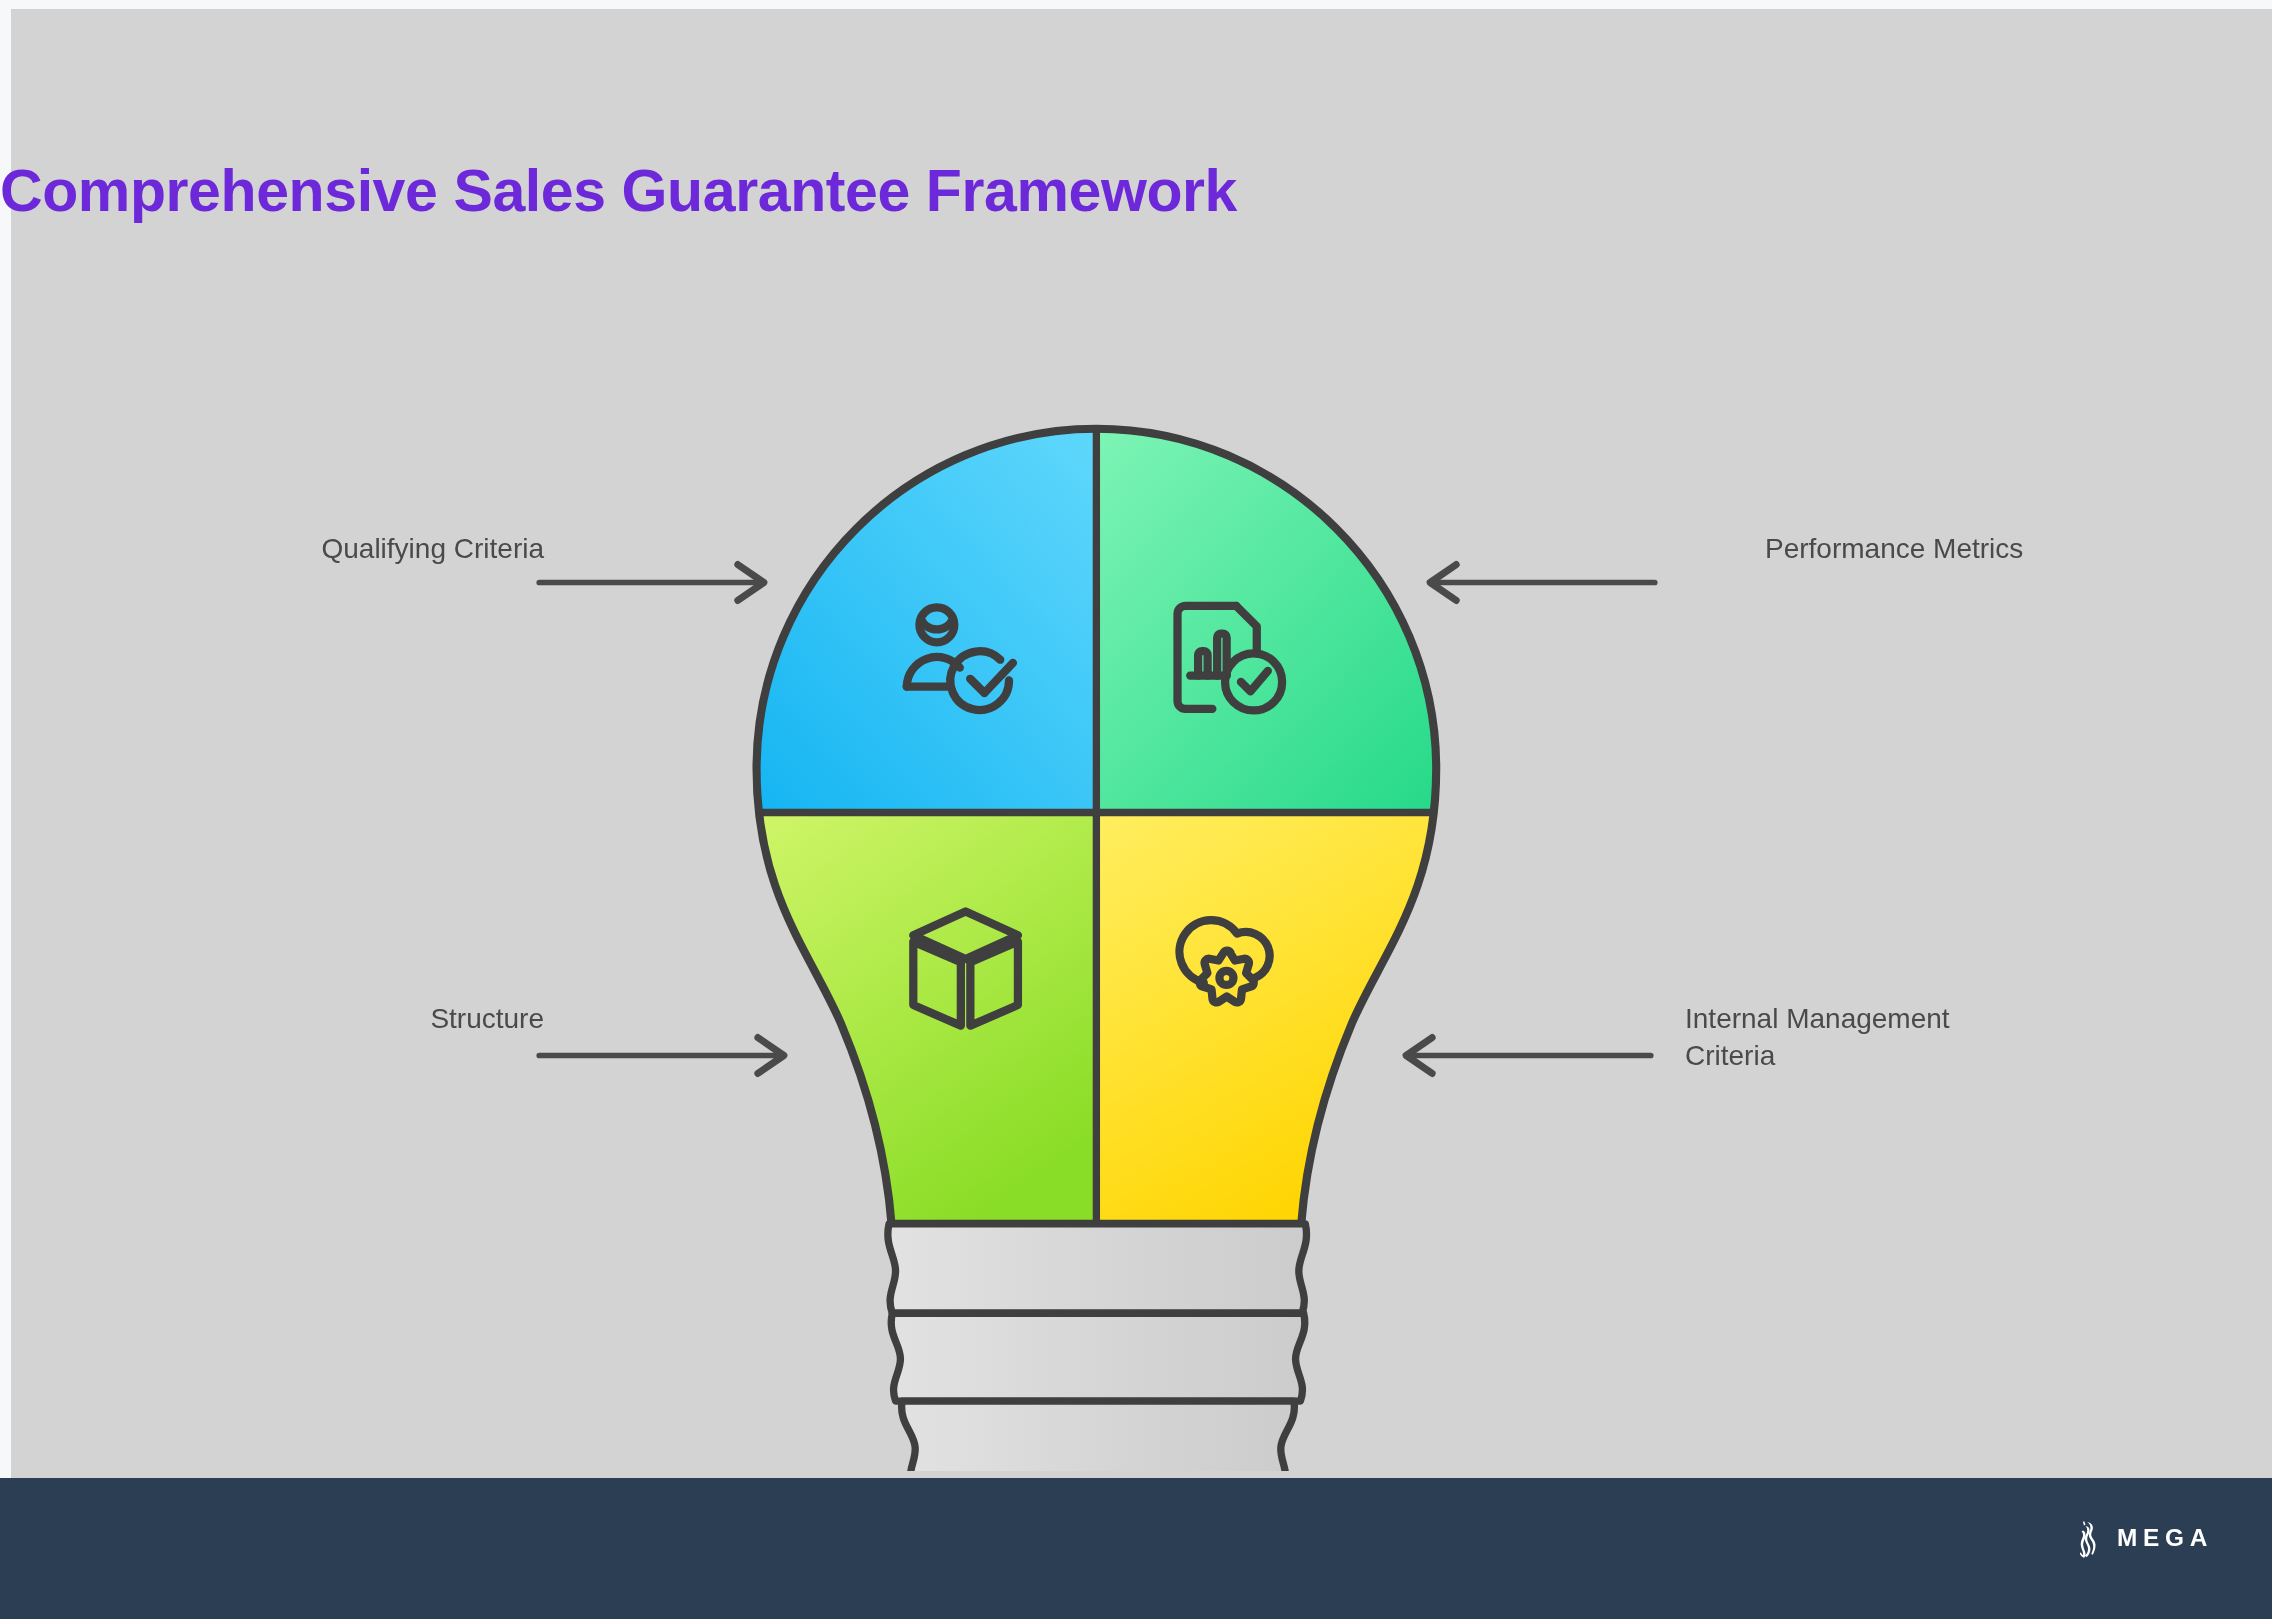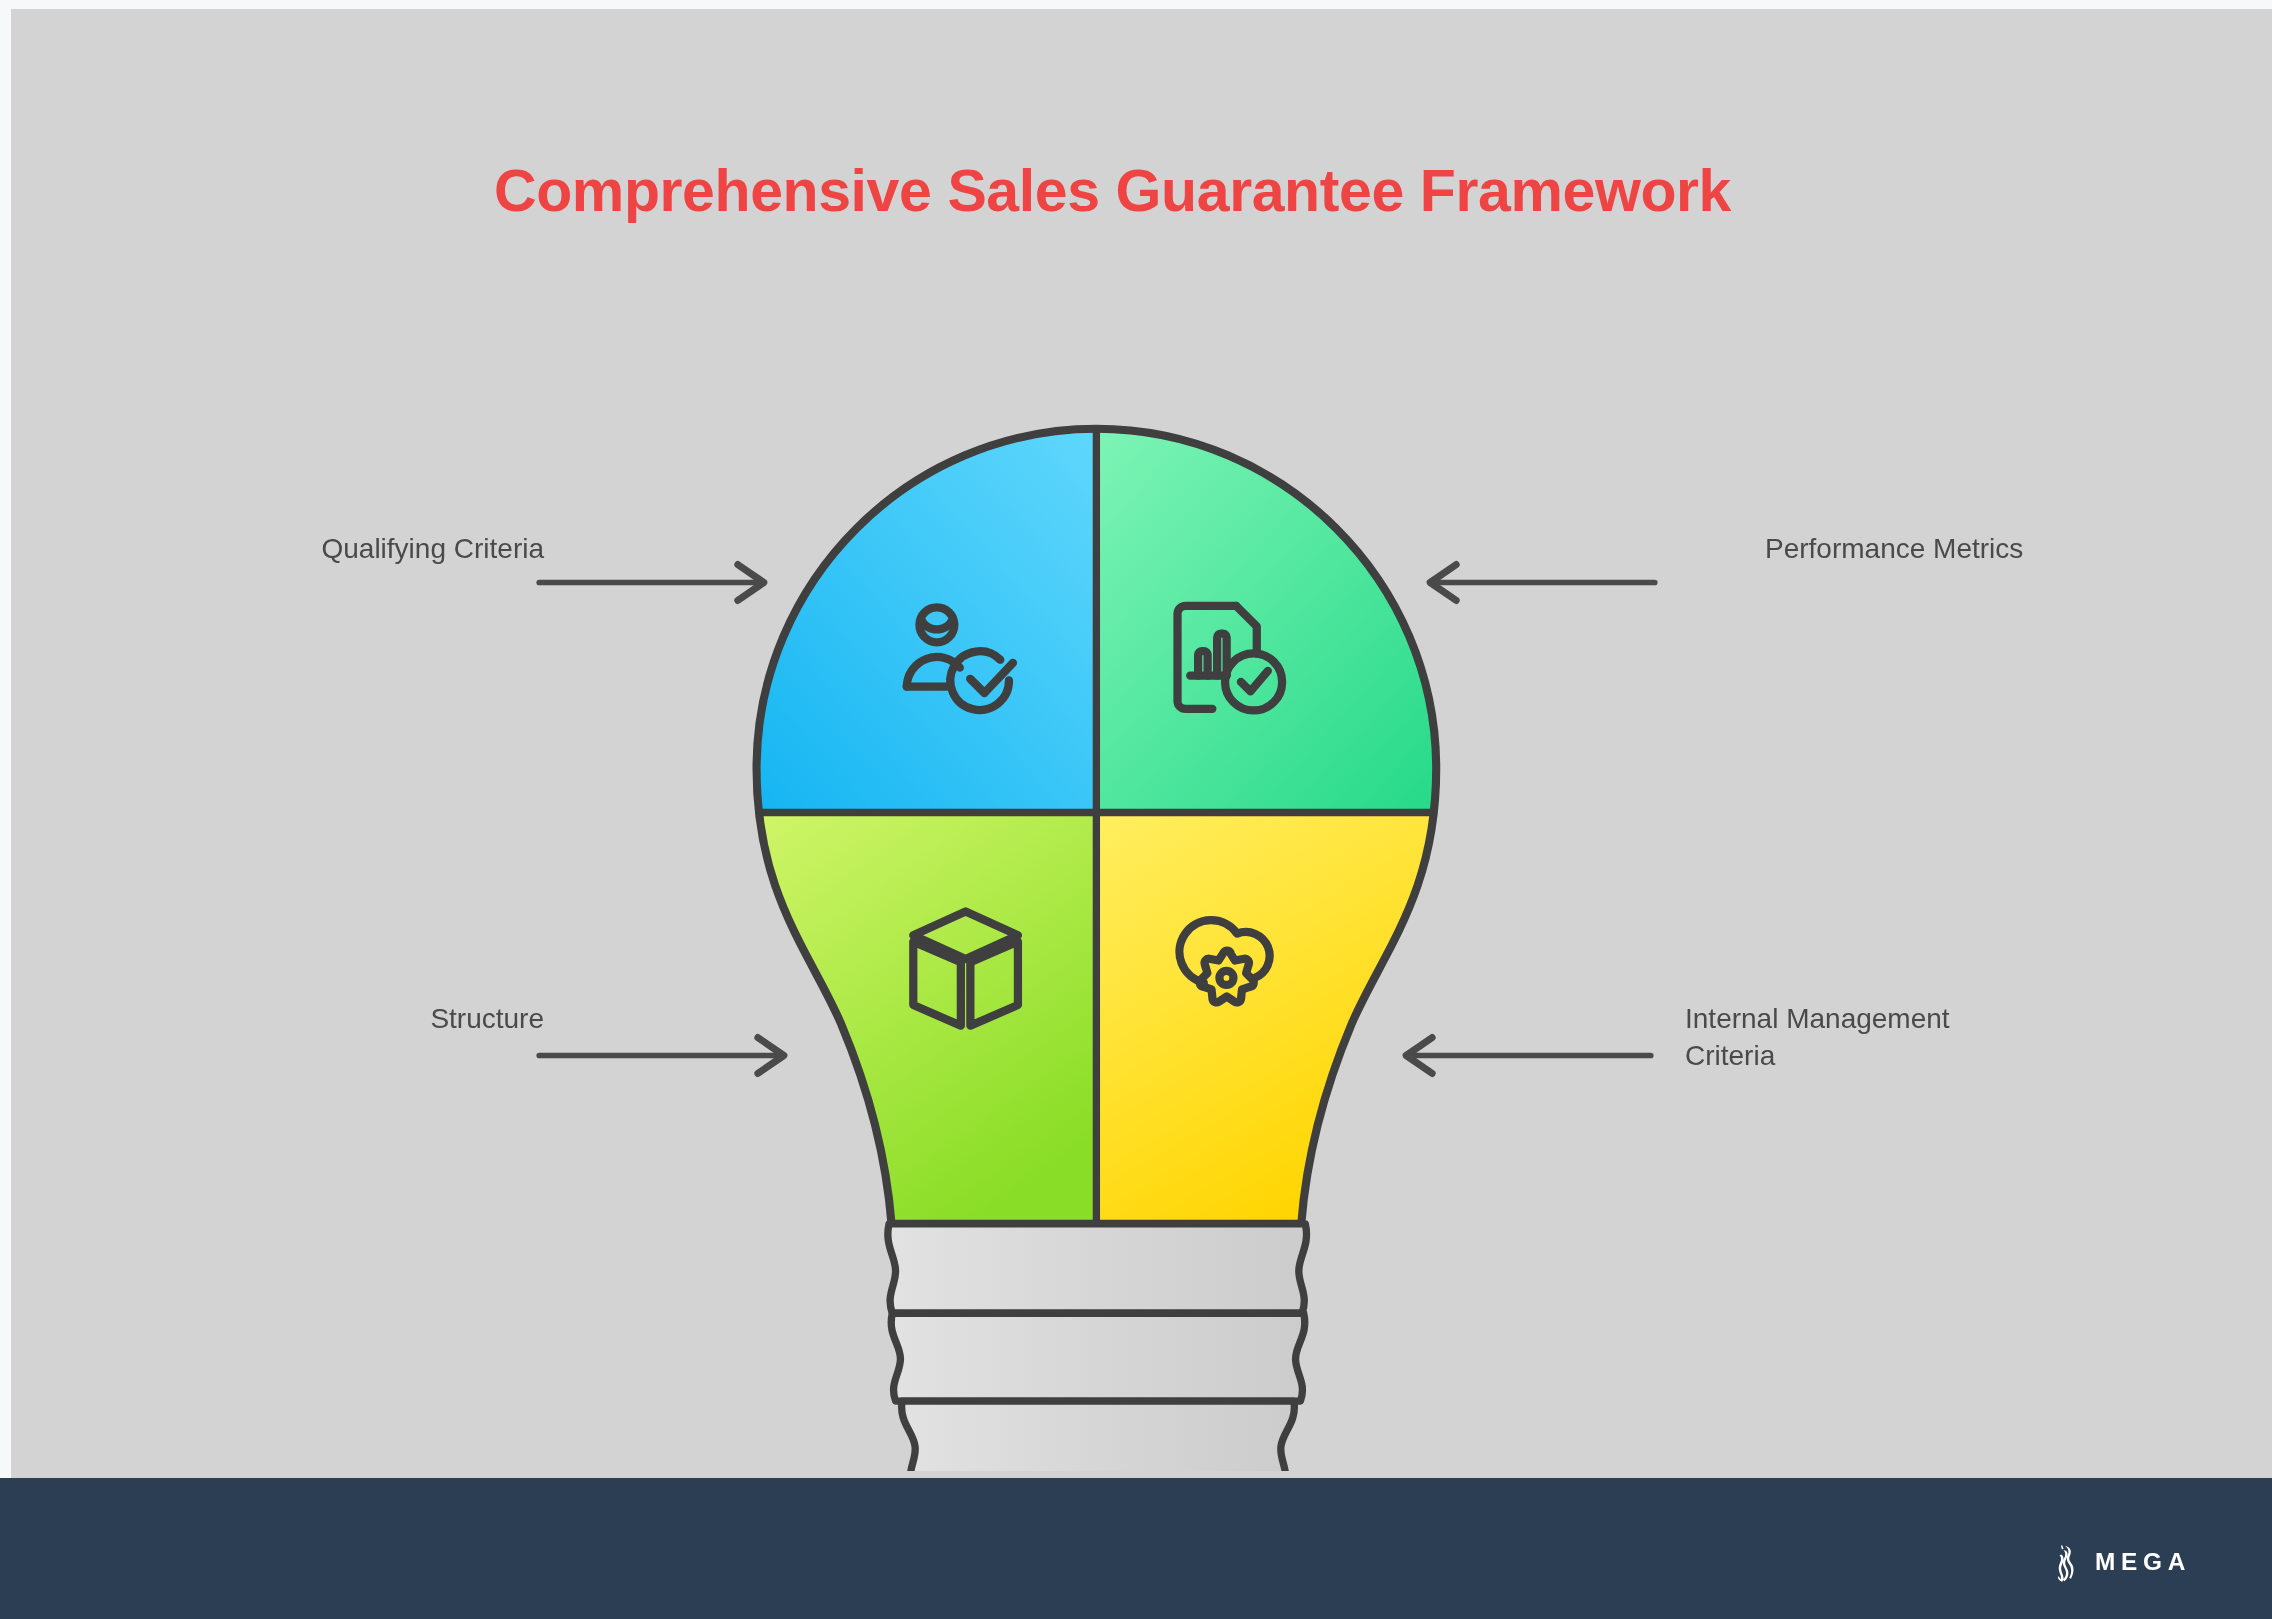--- a/index.html
+++ b/index.html
@@ -30,24 +30,24 @@
     width: 2261px;
     height: 1469px;
     background: #d3d3d3;
   }
 
   .title {
     position: absolute;
     left: 0;
     top: 159px;
     width: 2225px;
-    text-align: center;
+    text-align: left;
     font-size: 59px;
     font-weight: 700;
-    color: #ef4444;
+    color: #6d28d9;
     letter-spacing: -0.4px;
     line-height: 1.1;
   }
 
   
   .label {
     position: absolute;
     font-size: 28px;
     line-height: 1.32;
     color: #4a4a4a;
@@ -91,26 +91,25 @@
   .footer {
     position: absolute;
     left: 0;
     top: 1478px;
     width: 2273px;
     height: 141px;
     background: #2b3e54;
   }
   .brand {
     position: absolute;
-    right: 82px;
+    right: 60px;
     top: 41px;
     display: flex;
     align-items: center;
     gap: 14.6px;
-    margin-top: 24px;
   }
   .brand-mark { width: 28px; height: 39px; display:block; }
   .brand-text {
     color: #ffffff;
     font-size: 24.4px;
     font-weight: 700;
     letter-spacing: 5.7px;
     line-height: 1;
   }
 </style>

